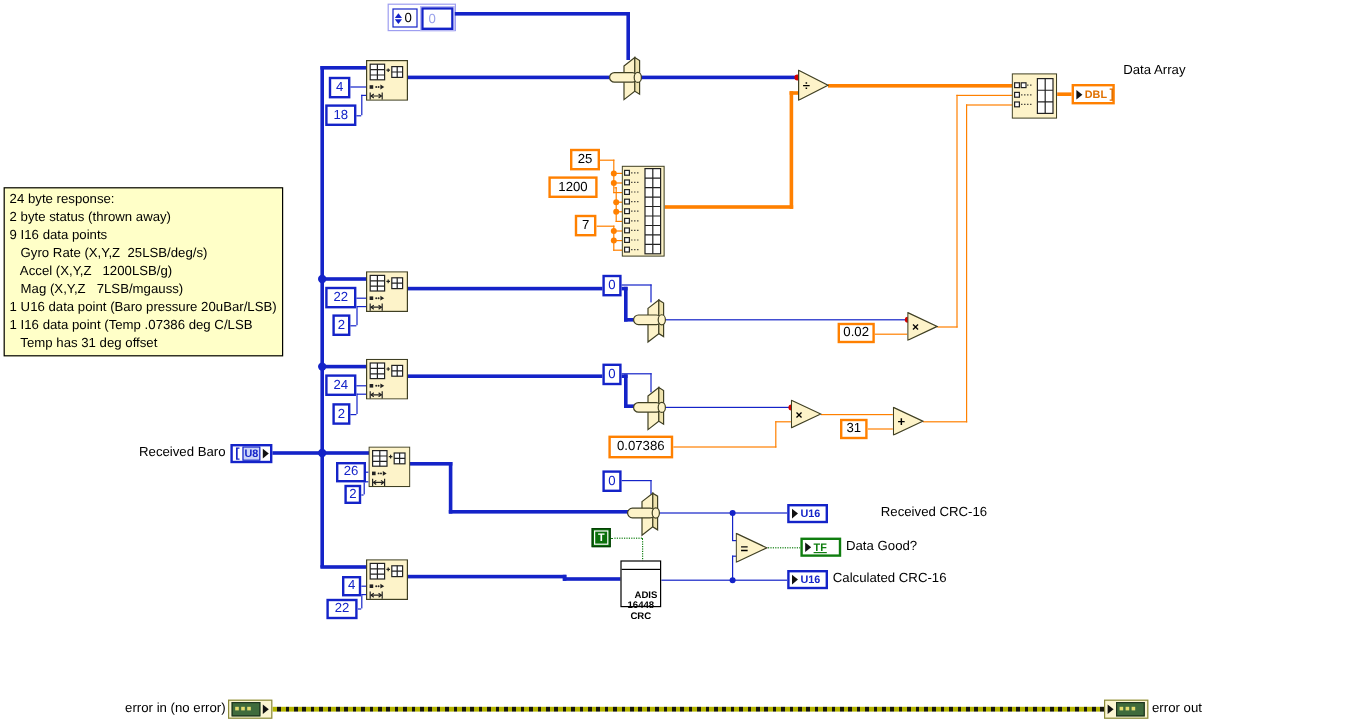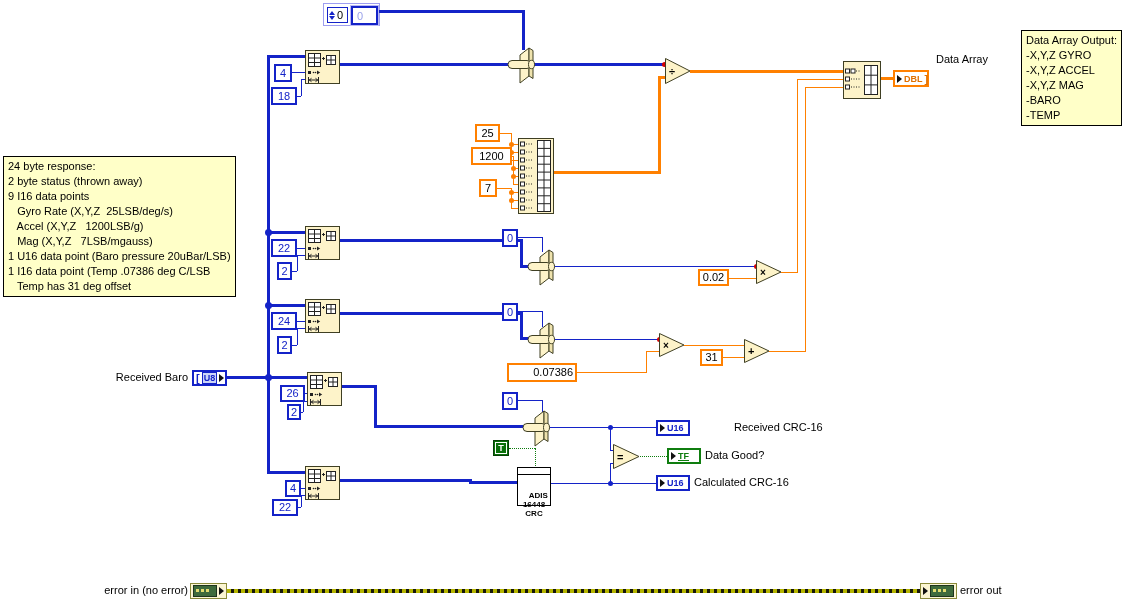--- a/index.html
+++ b/index.html
@@ -136,26 +136,20 @@
 
   <div class="abs note" style="left:3px;top:156px;">24 byte response:
 2 byte status (thrown away)
 9 I16 data points
    Gyro Rate (X,Y,Z  25LSB/deg/s)
    Accel (X,Y,Z   1200LSB/g)
    Mag (X,Y,Z   7LSB/mgauss)
 1 U16 data point (Baro pressure 20uBar/LSB)
 1 I16 data point (Temp .07386 deg C/LSB
    Temp has 31 deg offset</div>
-  <div class="abs note" style="left:1021px;top:30px;">Data Array Output:
--X,Y,Z GYRO
--X,Y,Z ACCEL
--X,Y,Z MAG
--BARO
--TEMP</div>
 
   <div class="abs spin-outer" style="left:323px;top:3px;width:57px;height:23px;">
     <div class="abs spin-idx" style="left:3px;top:3px;width:21px;height:16px;">
       <span class="spin-arrows">
           <span class="arr-up"></span>
           <span class="arr-dn"></span>
         </span>
       <span>0</span>
     </div>
     <div class="abs spin-el" style="left:27px;top:2px;width:27px;height:19px;">
@@ -355,21 +349,21 @@
   <div class="abs cb" style="left:502px;top:392px;width:16px;height:18px;">
       <span>0</span>
     </div>
 
   <svg class="abs" style="left:518px;top:138px;" width="36" height="76">
       <use href="#sym-ba9"></use>
     </svg>
   <div class="abs co" style="left:475px;top:124px;width:25px;height:18px;">
       <span>25</span>
     </div>
-  <div class="abs co" style="left:471px;top:147px;width:41px;height:18px;">
+  <div class="abs co" style="left:457px;top:147px;width:41px;height:18px;">
       <span>1200</span>
     </div>
   <div class="abs co" style="left:479px;top:179px;width:18px;height:18px;">
       <span>7</span>
     </div>
 
   <svg class="abs" style="left:665px;top:58px;" width="26" height="26">
     <polygon points="0.5,0.5 25,13 0.5,25.5" fill="#fdf3c9" stroke="#3f3f23"></polygon>
     <text x="4" y="17" font-size="11" font-weight="bold">÷</text>
   </svg>
@@ -386,21 +380,21 @@
     <text x="4" y="16" font-size="11" font-weight="bold">+</text>
   </svg>
   <svg class="abs" style="left:613px;top:444px;" width="27" height="25">
     <polygon points="0.5,0.5 26,12.5 0.5,24.5" fill="#fdf3c9" stroke="#3f3f23"></polygon>
     <text x="4" y="17" font-size="11" font-weight="bold">=</text>
   </svg>
 
   <div class="abs co" style="left:698px;top:269px;width:31px;height:17px;">
       <span>0.02</span>
     </div>
-  <div class="abs co" style="left:507px;top:363px;width:70px;height:19px;justify-content:flex-end;">
+  <div class="abs co" style="left:507px;top:363px;width:54px;height:19px;">
       <span>0.07386</span>
     </div>
   <div class="abs co" style="left:700px;top:349px;width:23px;height:17px;">
       <span>31</span>
     </div>
 
   <svg class="abs" style="left:843px;top:61px;" width="38" height="38">
       <use href="#sym-ba3"></use>
     </svg>
   <div class="abs lbl" style="left:936px;top:53px;">Data Array</div>

